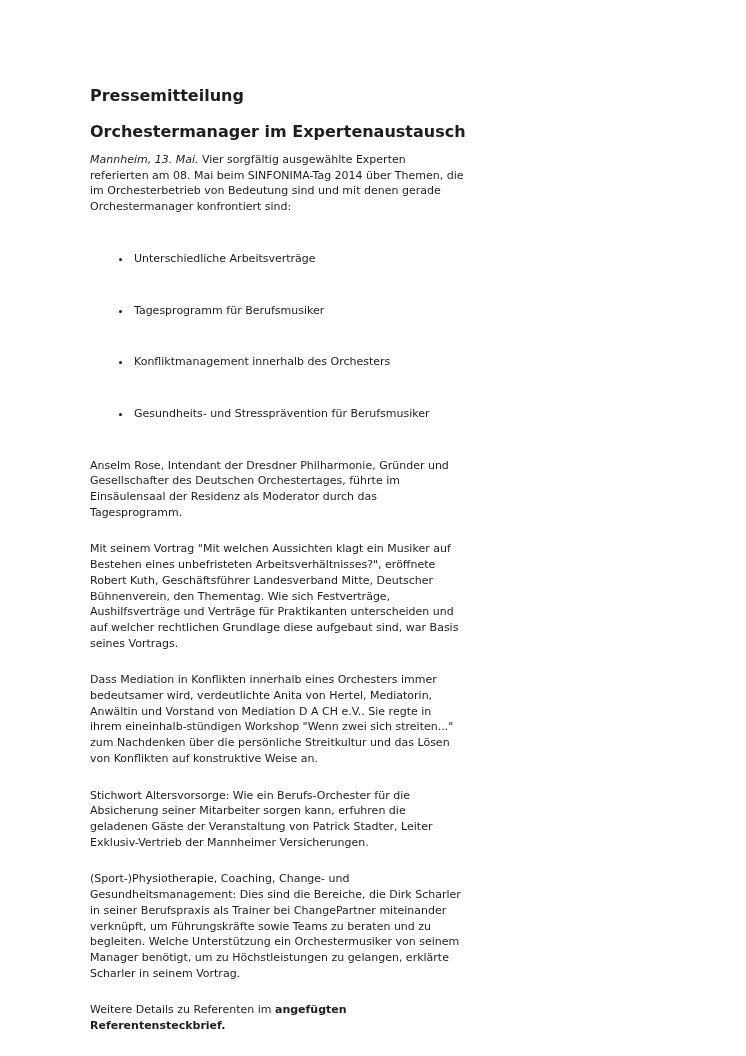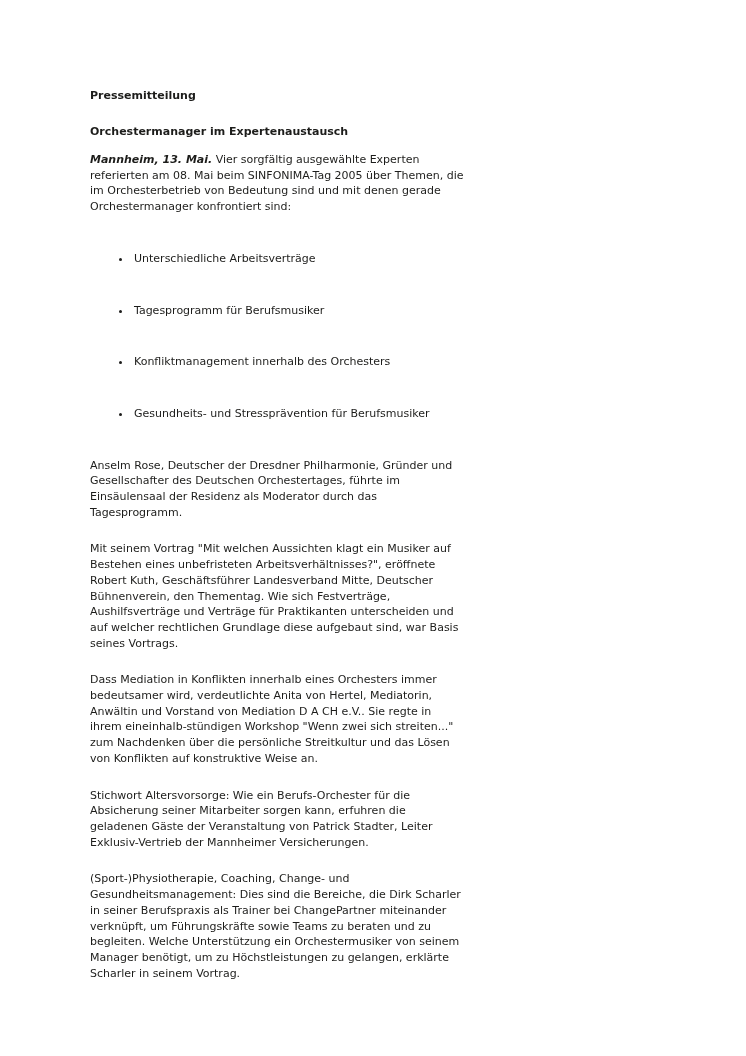--- a/index.html
+++ b/index.html
@@ -16,36 +16,35 @@
     padding: 88px 0 0 90px;
     width: 466px;
   }
   .content {
     width: 376px;
     font-size: 11px;
     line-height: 15.7px;
   }
   .kicker {
     font-weight: bold;
-    font-size: 11px;
+    font-size: 16px;
     line-height: 16px;
     margin: 0 0 20px 0;
   }
   .title {
     font-weight: bold;
-    font-size: 11px;
+    font-size: 16px;
     line-height: 16px;
     margin: 0 0 12px 0;
   }
   p.lead, p.body {
     margin: 0 0 21px 0;
   }
   .lead em {
     font-style: italic;
-    font-weight: bold;
   }
   ul.bullets {
     margin: 0 0 36px 0;
     padding: 0 0 0 42px;
     list-style: disc;
   }
   ul.bullets li {
     padding-left: 2px;
     margin-top: 36px;
   }
@@ -56,34 +55,35 @@
 </head>
 <body>
 
 <div class="page">
   <div class="content">
 
     <p class="kicker">Pressemitteilung</p>
 
     <p class="title">Orchestermanager im Expertenaustausch</p>
 
-    <p class="lead"><em>Mannheim, 13. Mai.</em><span> Vier sorgfältig ausgewählte Experten referierten am 08. Mai beim SINFONIMA-Tag 2005 über Themen, die im Orchesterbetrieb von Bedeutung sind und mit denen gerade Orchestermanager konfrontiert sind:</span></p>
+    <p class="lead"><em>Mannheim, 13. Mai.</em><span> Vier sorgfältig ausgewählte Experten referierten am 08. Mai beim SINFONIMA-Tag 2014 über Themen, die im Orchesterbetrieb von Bedeutung sind und mit denen gerade Orchestermanager konfrontiert sind:</span></p>
 
     <ul class="bullets">
       <li>Unterschiedliche Arbeitsverträge</li>
       <li>Tagesprogramm für Berufsmusiker</li>
       <li>Konfliktmanagement innerhalb des Orchesters</li>
       <li>Gesundheits- und Stressprävention für Berufsmusiker</li>
     </ul>
 
-    <p class="body">Anselm Rose, Deutscher der Dresdner Philharmonie, Gründer und Gesellschafter des Deutschen Orchestertages, führte im Einsäulensaal der Residenz als Moderator durch das Tagesprogramm.</p>
+    <p class="body">Anselm Rose, Intendant der Dresdner Philharmonie, Gründer und Gesellschafter des Deutschen Orchestertages, führte im Einsäulensaal der Residenz als Moderator durch das Tagesprogramm.</p>
 
     <p class="body">Mit seinem Vortrag "Mit welchen Aussichten klagt ein Musiker auf Bestehen eines unbefristeten Arbeitsverhältnisses?", eröffnete Robert Kuth, Geschäftsführer Landesverband Mitte, Deutscher Bühnenverein, den Thementag. Wie sich Festverträge, Aushilfsverträge und Verträge für Praktikanten unterscheiden und auf welcher rechtlichen Grundlage diese aufgebaut sind, war Basis seines Vortrags.</p>
 
     <p class="body">Dass Mediation in Konflikten innerhalb eines Orchesters immer bedeutsamer wird, verdeutlichte Anita von Hertel, Mediatorin, Anwältin und Vorstand von Mediation D A CH e.V.. Sie regte in ihrem eineinhalb-stündigen Workshop "Wenn zwei sich streiten..." zum Nachdenken über die persönliche Streitkultur und das Lösen von Konflikten auf konstruktive Weise an.</p>
 
     <p class="body">Stichwort Altersvorsorge: Wie ein Berufs-Orchester für die Absicherung seiner Mitarbeiter sorgen kann, erfuhren die geladenen Gäste der Veranstaltung von Patrick Stadter, Leiter Exklusiv-Vertrieb der Mannheimer Versicherungen.</p>
 
     <p class="body">(Sport-)Physiotherapie, Coaching, Change- und Gesundheitsmanagement: Dies sind die Bereiche, die Dirk Scharler in seiner Berufspraxis als Trainer bei ChangePartner miteinander verknüpft, um Führungskräfte sowie Teams zu beraten und zu begleiten. Welche Unterstützung ein Orchestermusiker von seinem Manager benötigt, um zu Höchstleistungen zu gelangen, erklärte Scharler in seinem Vortrag.</p>
 
+    <p class="body closing"><span>Weitere Details zu Referenten im </span><strong>angefügten Referentensteckbrief.</strong></p>
 
   </div>
 </div>
 
 </body></html>

